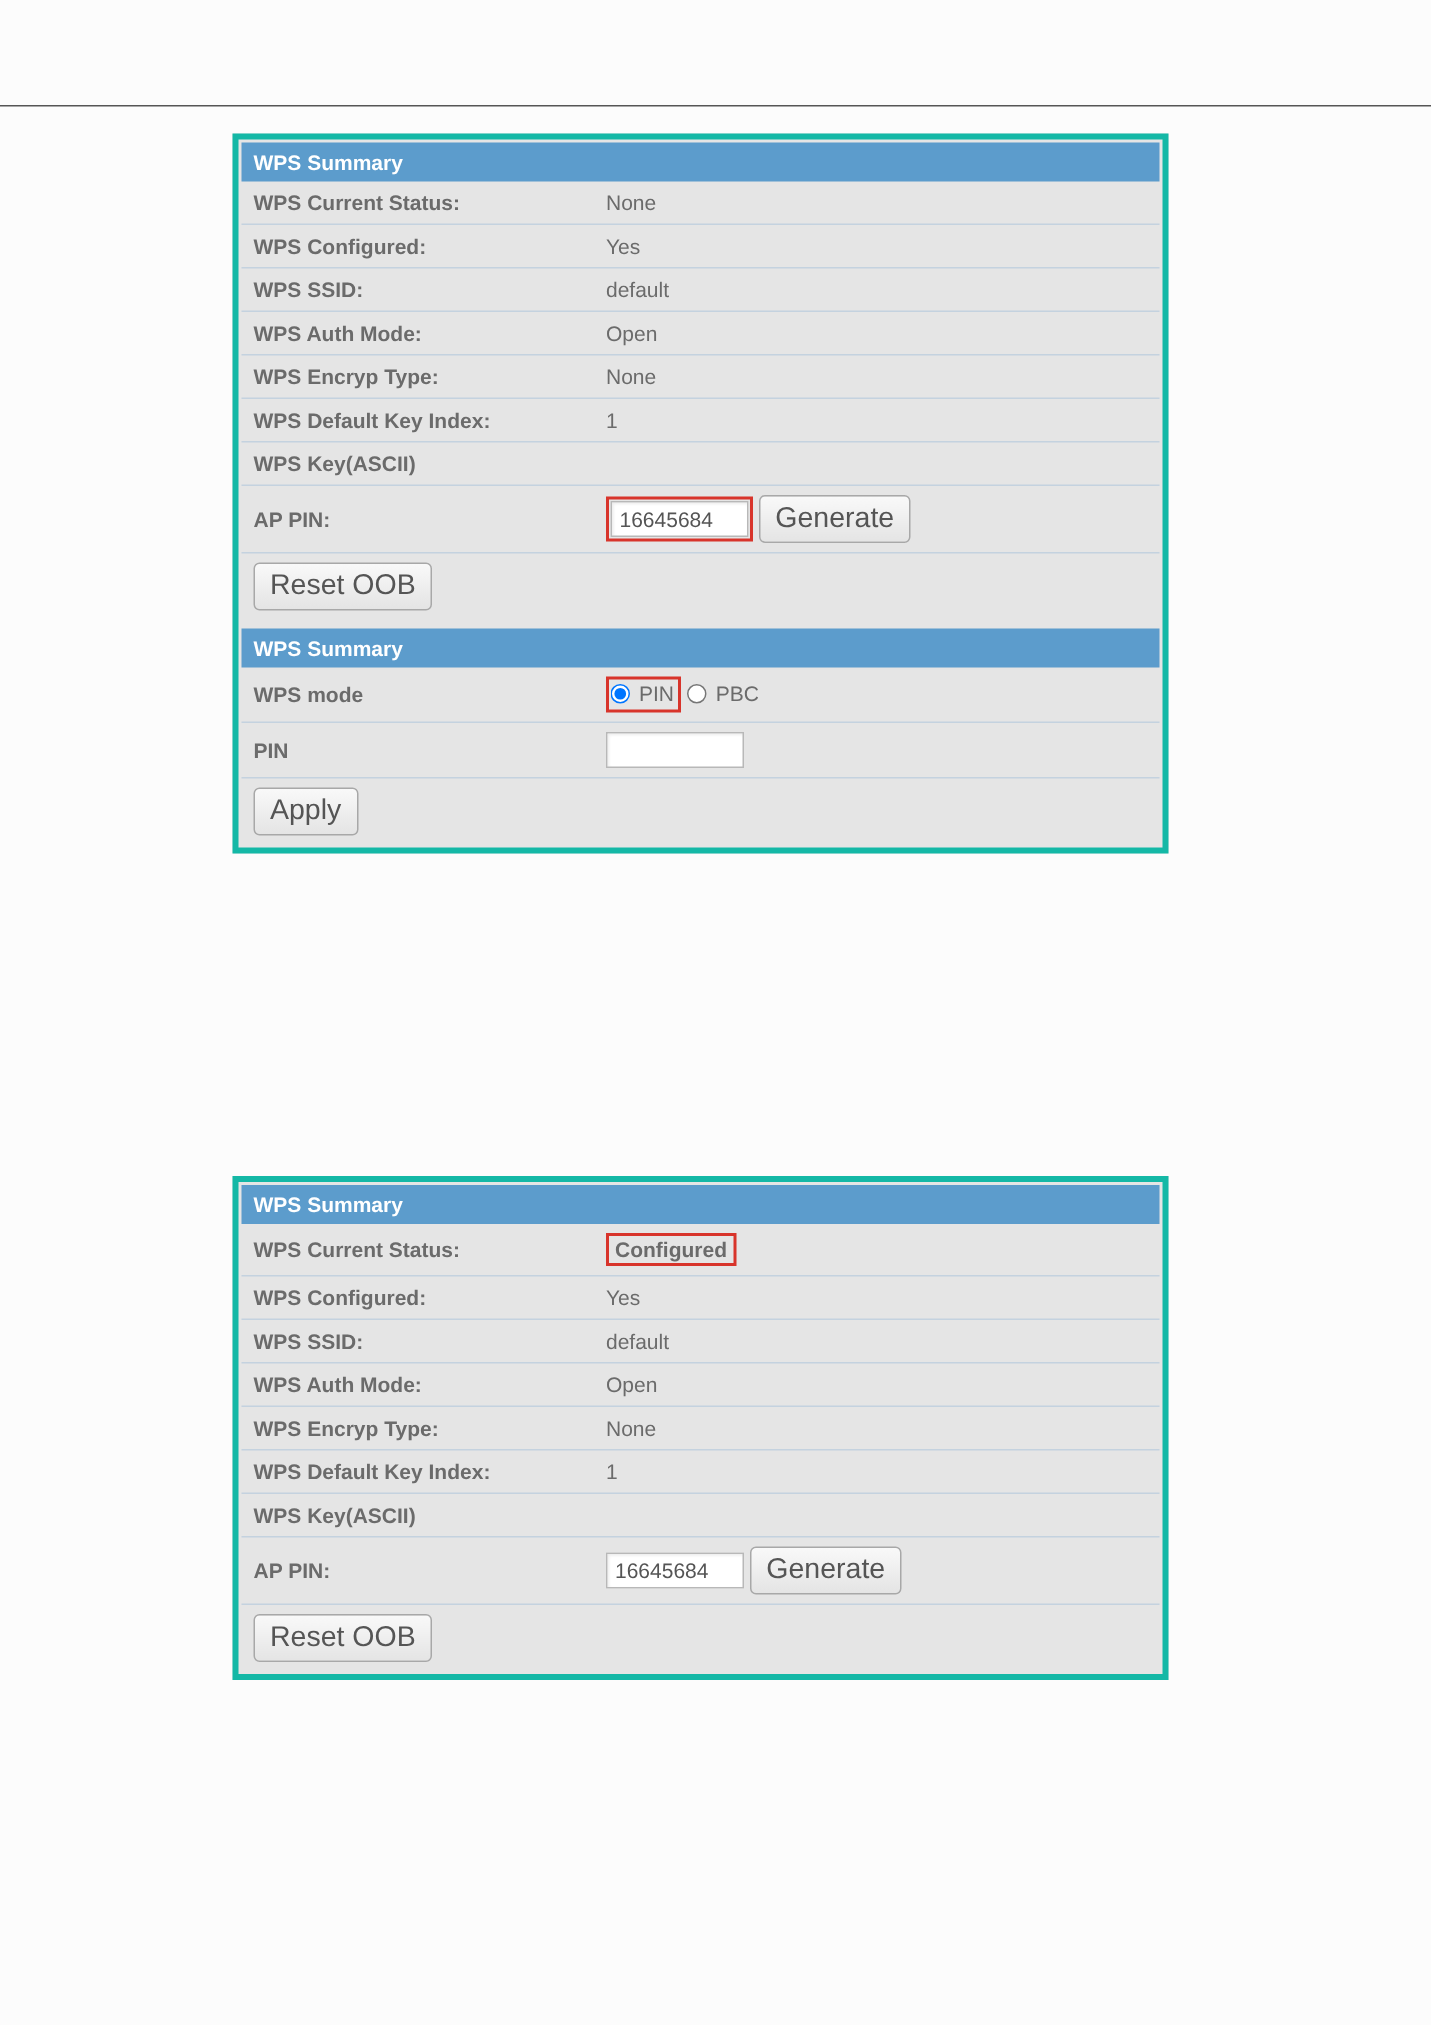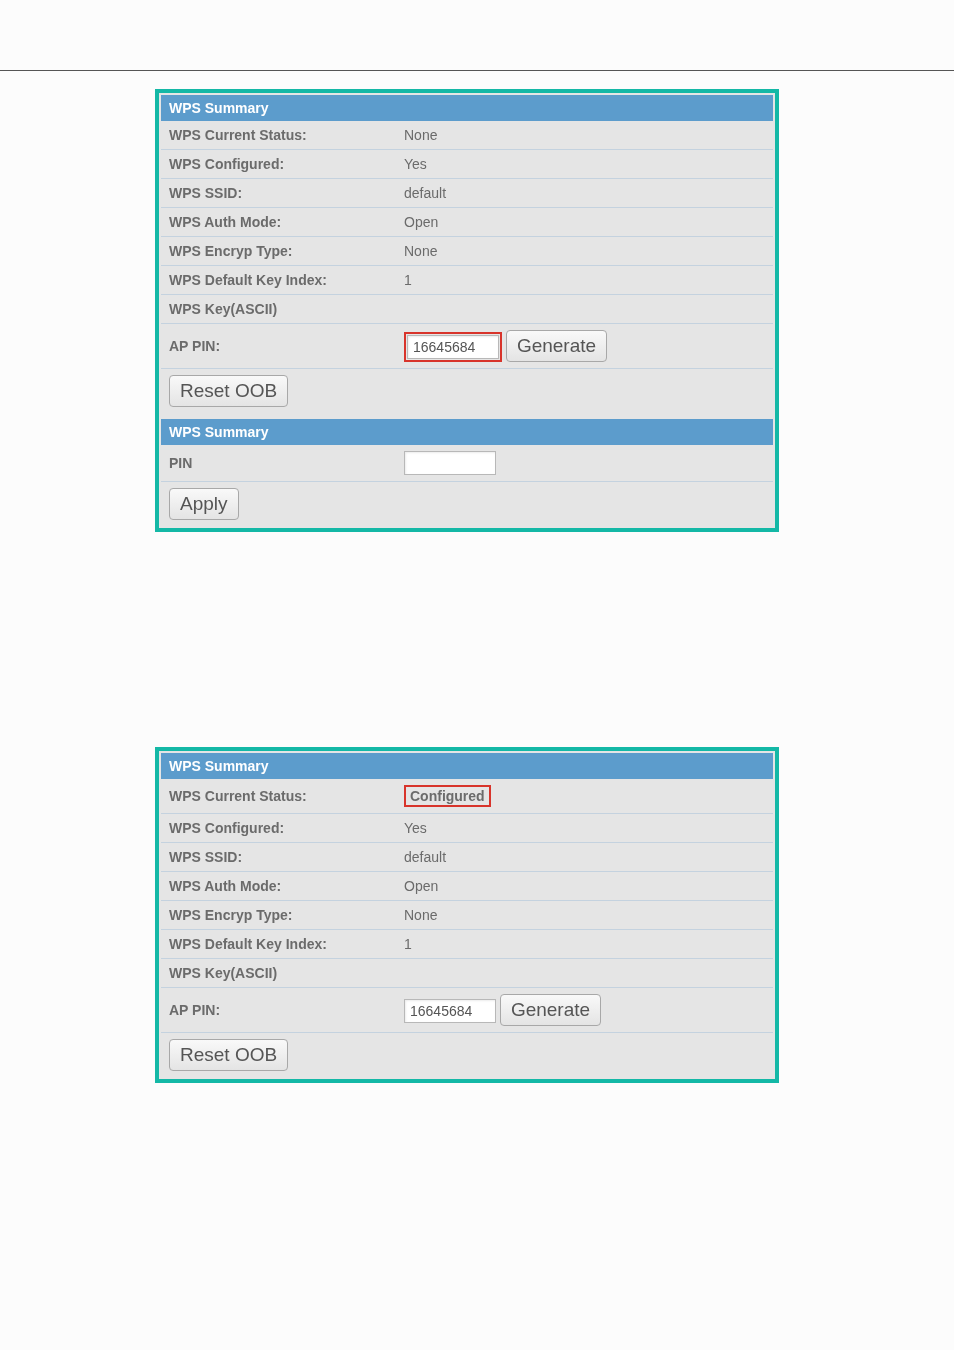--- a/index.html
+++ b/index.html
@@ -149,20 +149,35 @@
         </td>
       </tr>
     </tbody>
       </table>
 
     <div style="height:6px;"></div>
 
     <div class="section-header">WPS Summary</div>
     <table class="tbl">
       <tbody>
+          <tr>
+        <td class="label-cell">WPS mode</td>
+        <td>
+          <span class="highlight-red">
+            <span class="radio-wrap">
+              <input type="radio" name="wpsmode1" checked="" style="">
+              <span>PIN</span>
+            </span>
+          </span>
+          <span class="radio-wrap">
+            <input type="radio" name="wpsmode1" style="">
+            <span>PBC</span>
+          </span>
+        </td>
+      </tr>
       <tr>
         <td class="label-cell">PIN</td>
         <td>
           <input type="text" class="textbox" value="" style="">
         </td>
       </tr>
       <tr>
         <td colspan="2" class="apply-row" style="border-bottom:none;">
           <button class="btn">Apply</button>
         </td>

